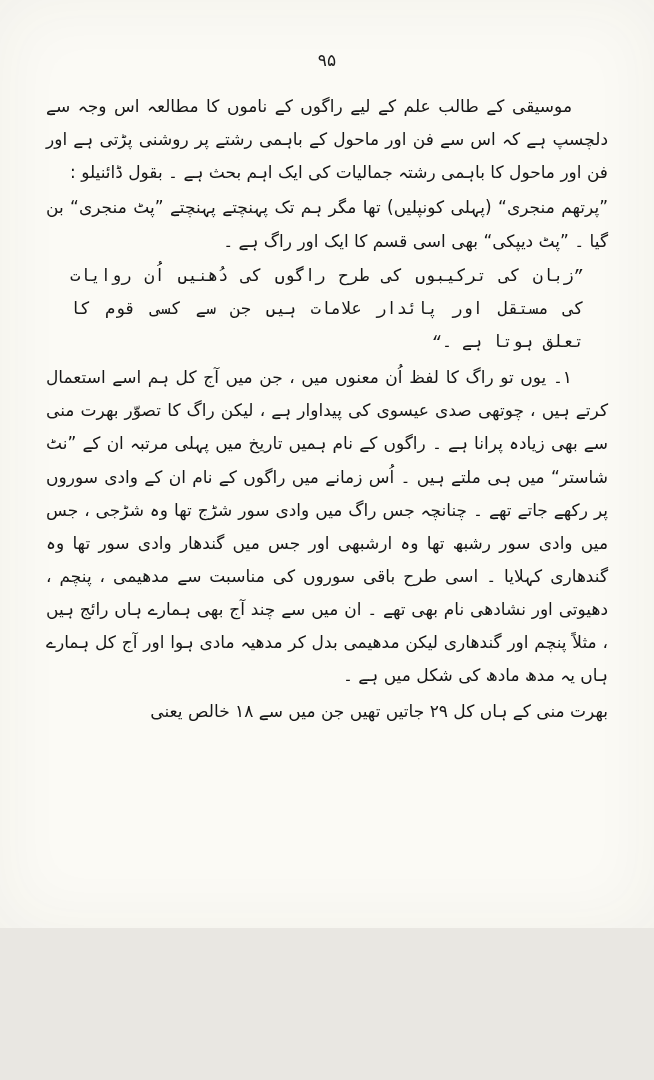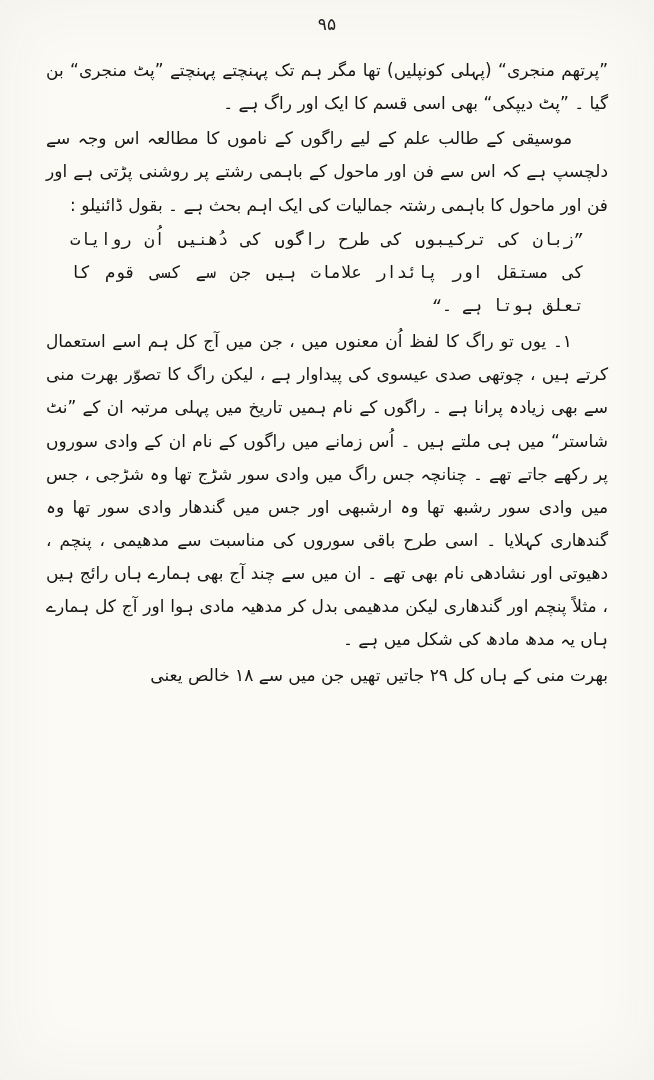--- a/index.html
+++ b/index.html
@@ -6,25 +6,25 @@
     margin: 0;
     padding: 0;
   }
   body {
     background: #e9e7e2;
     font-family: "DejaVu Sans", sans-serif;
   }
   .page {
     position: relative;
     width: 654px;
-    height: 1080px;
+    height: 928px;
     margin: 0 auto;
     background: #fbfaf5;
     box-sizing: border-box;
-    padding: 14px 46px 18px 46px;
+    padding: 50px 46px 18px 46px;
     overflow: hidden;
     box-shadow: inset 0 0 70px rgba(60,50,30,0.05);
   }
   .page-header {
     text-align: center;
     margin-bottom: 20px;
   }
   .page-number {
     display: inline-block;
     font-size: 17px;
@@ -53,23 +53,23 @@
 <body>
 
 <div class="page">
 
   <header class="page-header">
     <span class="page-number">۹۵</span>
   </header>
 
   <main class="content">
 
+    <p class="para indent">موسیقی کے طالب علم کے لیے راگوں کے ناموں کا مطالعہ اس وجہ سے دلچسپ ہے کہ اس سے فن اور ماحول کے باہمی رشتے پر روشنی پڑتی ہے اور فن اور ماحول کا باہمی رشتہ جمالیات کی ایک اہم بحث ہے ۔ بقول ڈائنیلو :</p>
+
     <p class="para">”پرتھم منجری“ (پہلی کونپلیں) تھا مگر ہم تک پہنچتے پہنچتے ”پٹ منجری“ بن گیا ۔ ”پٹ دیپکی“ بھی اسی قسم کا ایک اور راگ ہے ۔</p>
-
-    <p class="para indent">موسیقی کے طالب علم کے لیے راگوں کے ناموں کا مطالعہ اس وجہ سے دلچسپ ہے کہ اس سے فن اور ماحول کے باہمی رشتے پر روشنی پڑتی ہے اور فن اور ماحول کا باہمی رشتہ جمالیات کی ایک اہم بحث ہے ۔ بقول ڈائنیلو :</p>
 
     <blockquote class="para quote">”زبان کی ترکیبوں کی طرح راگوں کی دُھنیں اُن روایات کی مستقل اور پائدار علامات ہیں جن سے کسی قوم کا تعلق ہوتا ہے ۔“</blockquote>
 
 
     <p class="para indent">۱۔ یوں تو راگ کا لفظ اُن معنوں میں ، جن میں آج کل ہم اسے استعمال کرتے ہیں ، چوتھی صدی عیسوی کی پیداوار ہے ، لیکن راگ کا تصوّر بھرت منی سے بھی زیادہ پرانا ہے ۔ راگوں کے نام ہمیں تاریخ میں پہلی مرتبہ ان کے ”نٹ شاستر“ میں ہی ملتے ہیں ۔ اُس زمانے میں راگوں کے نام ان کے وادی سوروں پر رکھے جاتے تھے ۔ چنانچہ جس راگ میں وادی سور شڑج تھا وہ شڑجی ، جس میں وادی سور رشبھ تھا وہ ارشبھی اور جس میں گندھار وادی سور تھا وہ گندھاری کہلایا ۔ اسی طرح باقی سوروں کی مناسبت سے مدھیمی ، پنچم ، دھیوتی اور نشادھی نام بھی تھے ۔ ان میں سے چند آج بھی ہمارے ہاں رائج ہیں ، مثلاً پنچم اور گندھاری لیکن مدھیمی بدل کر مدھیہ مادی ہوا اور آج کل ہمارے ہاں یہ مدھ مادھ کی شکل میں ہے ۔</p>
 
     <p class="para">بھرت منی کے ہاں کل ۲۹ جاتیں تھیں جن میں سے ۱۸ خالص یعنی</p>
 
   </main>
 

